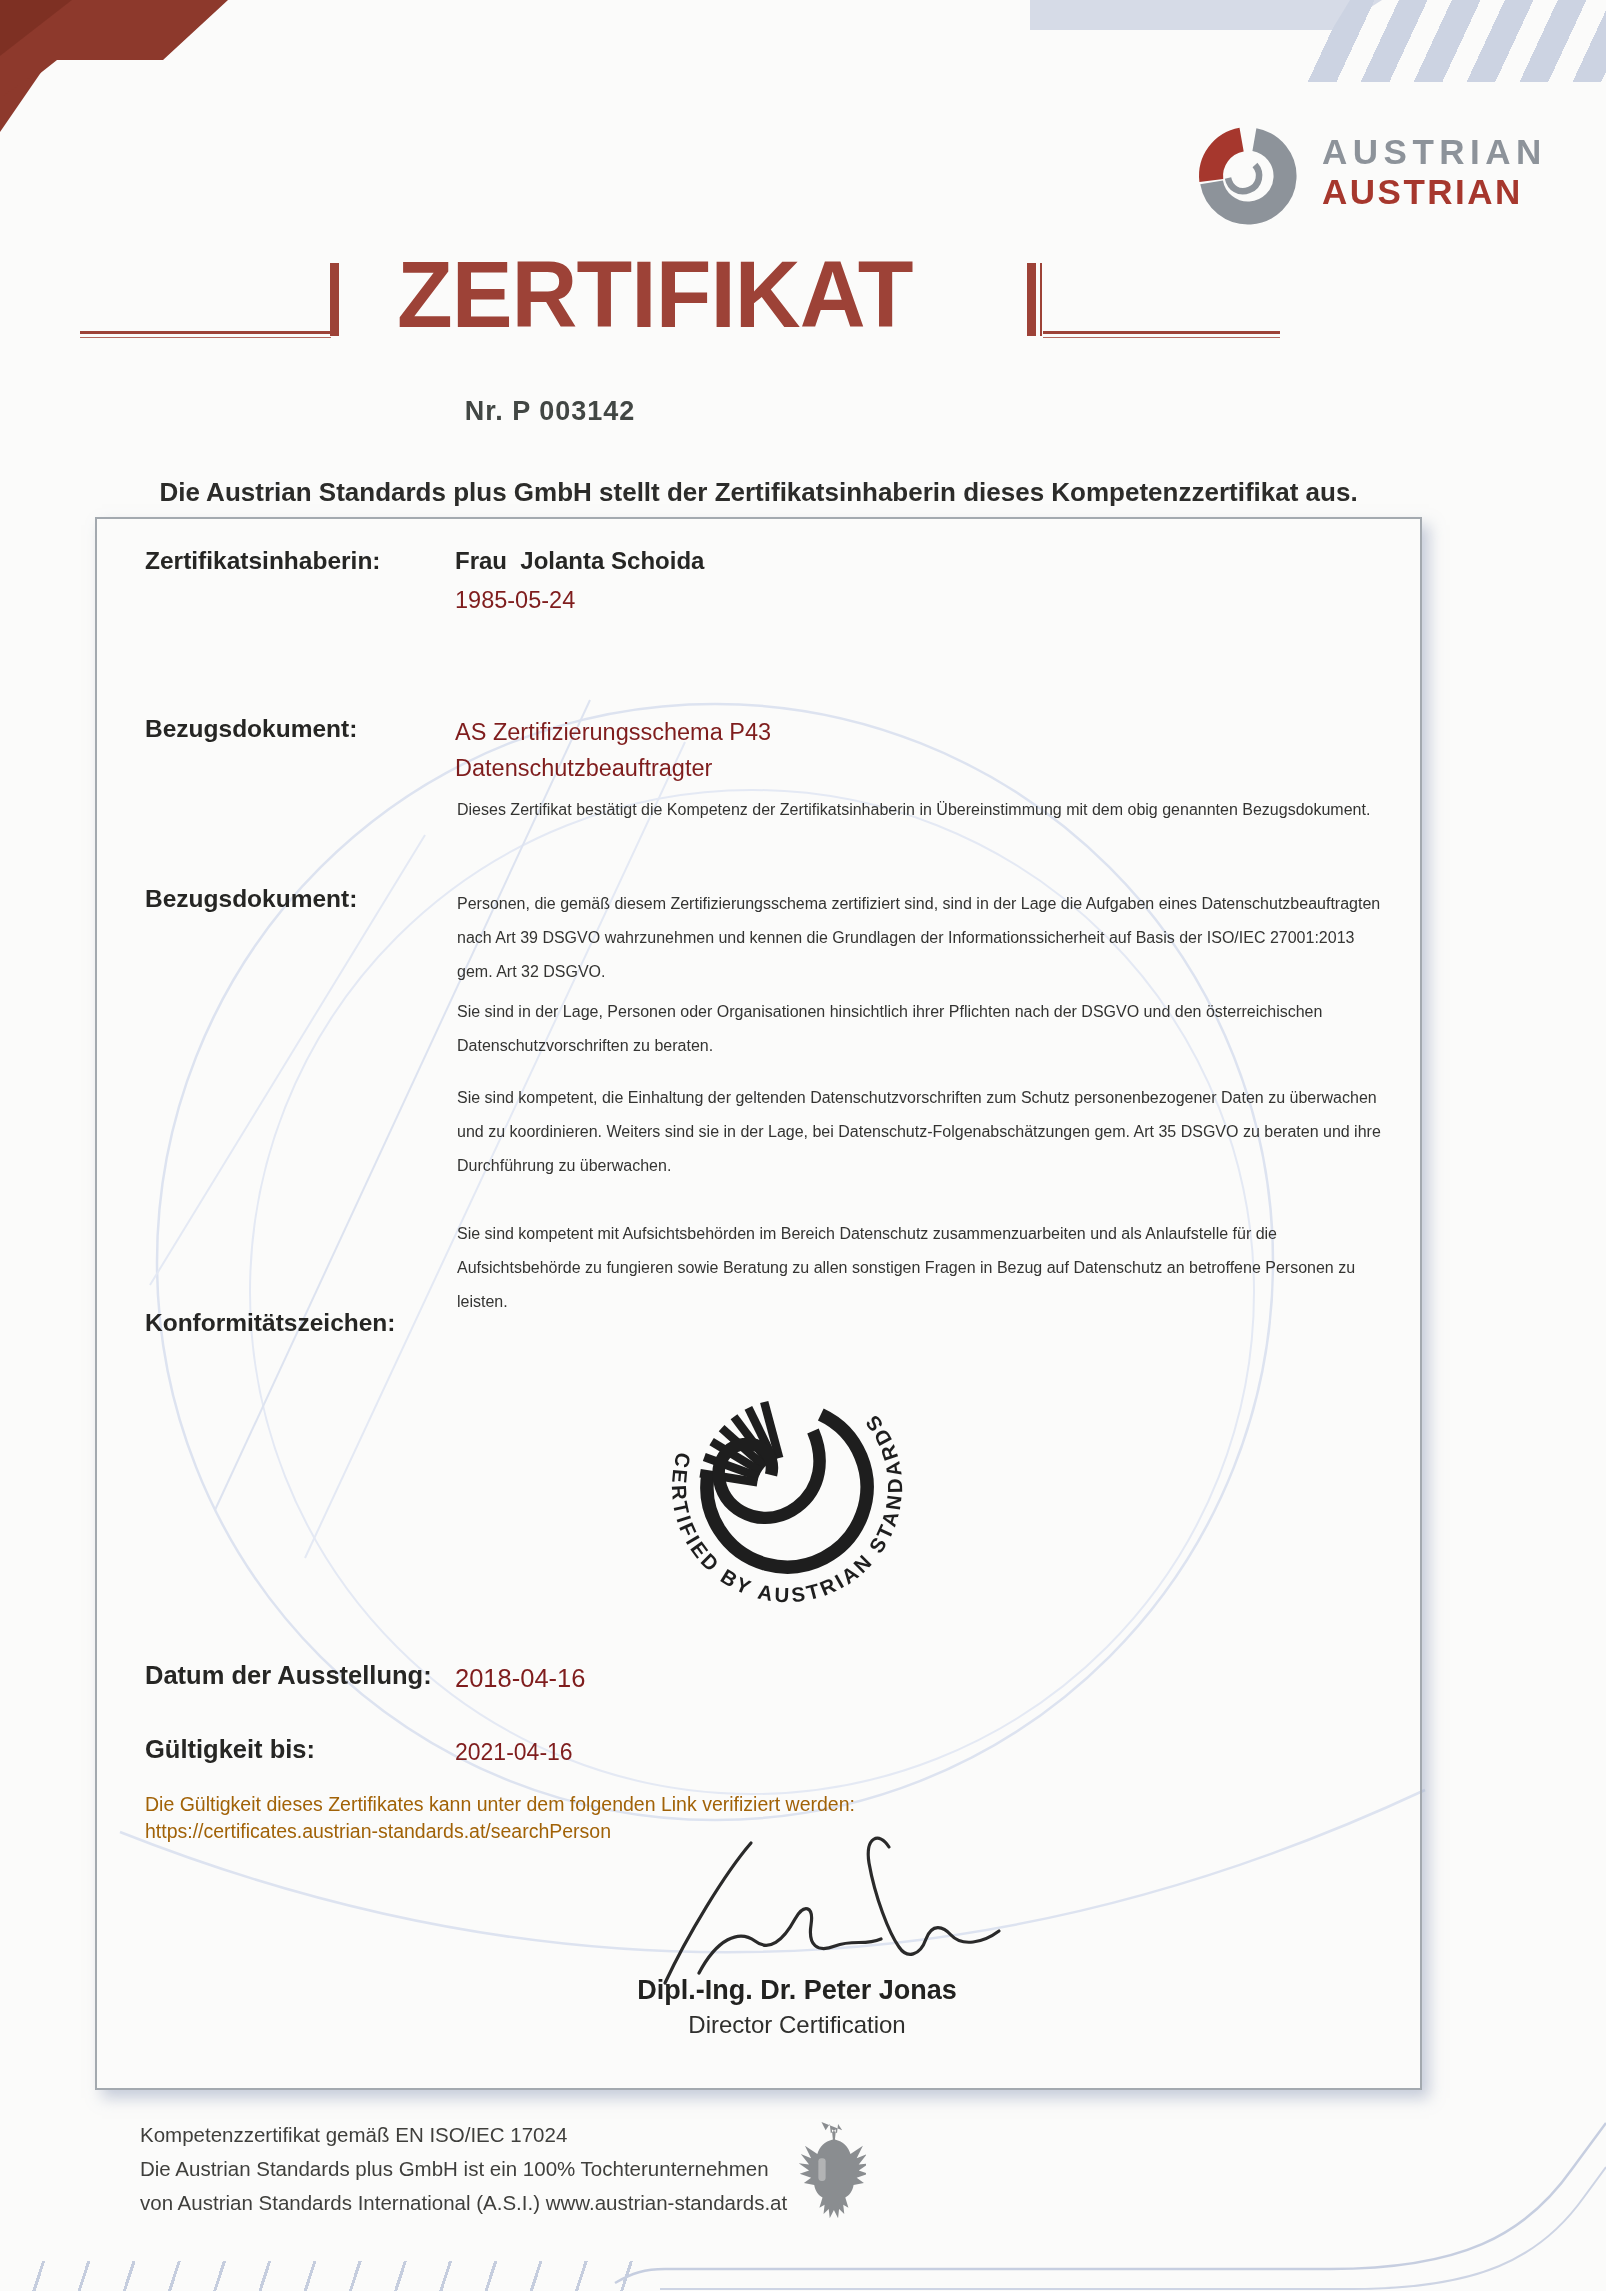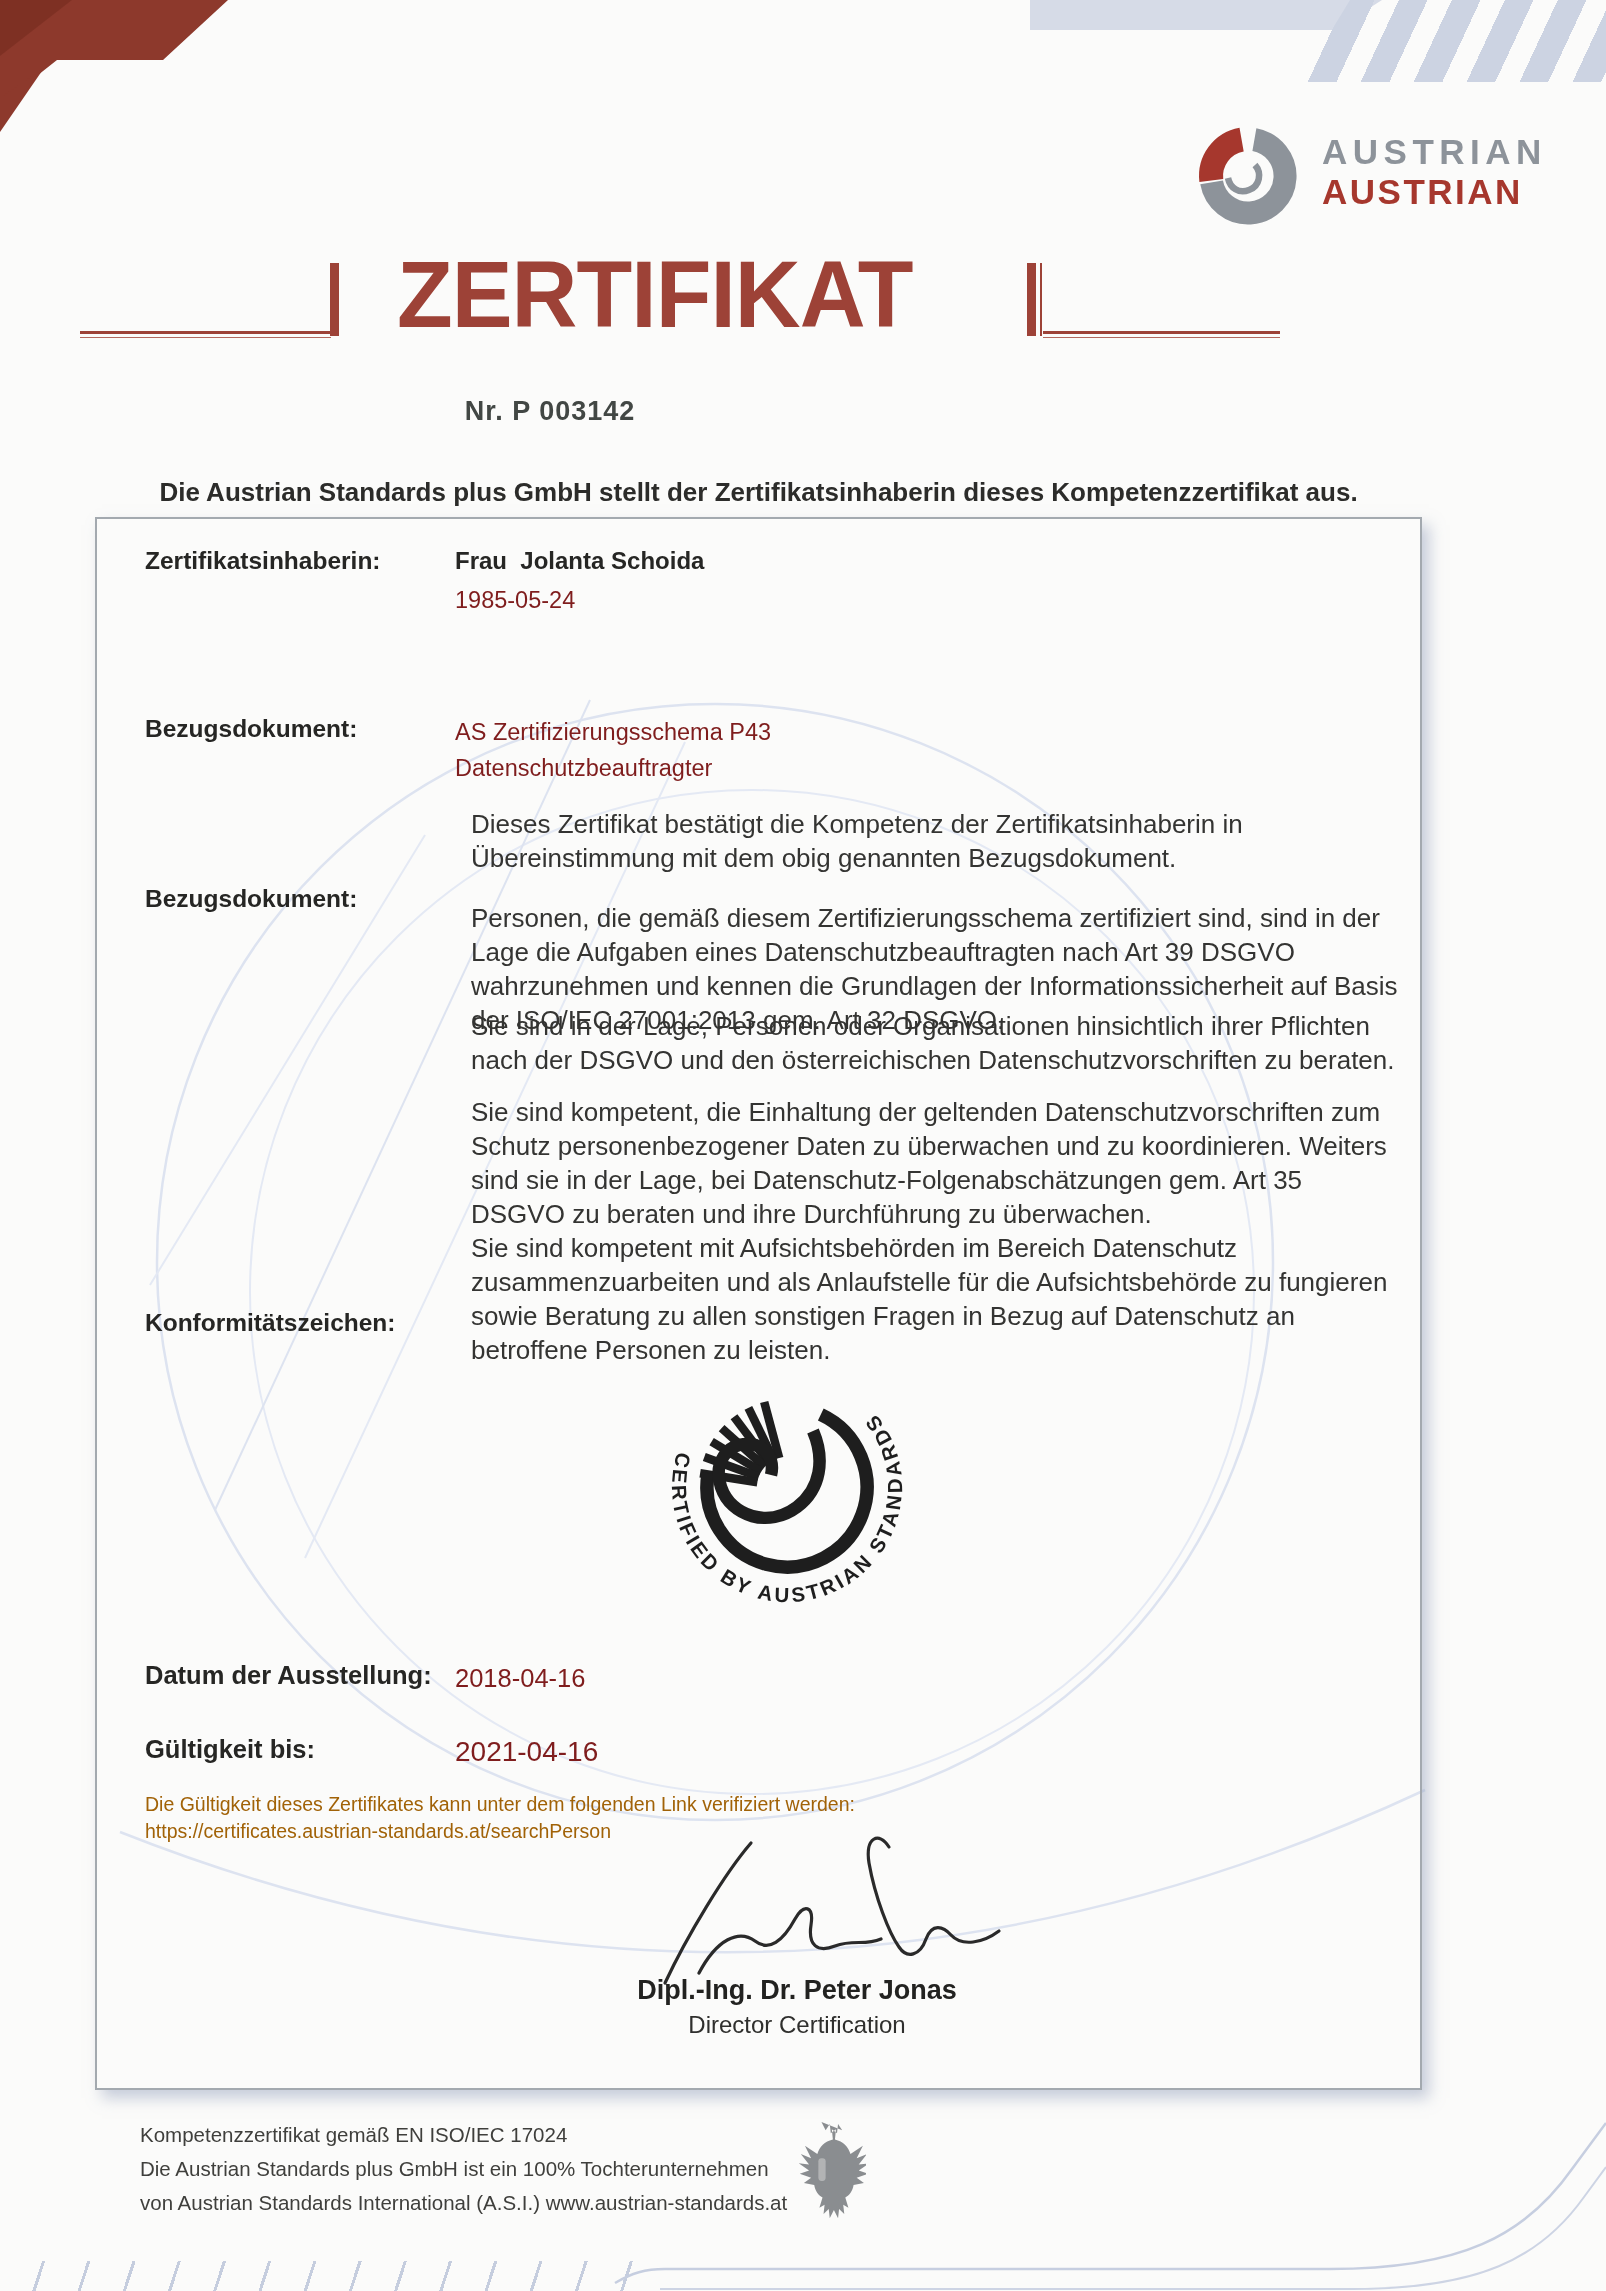--- a/index.html
+++ b/index.html
@@ -29,21 +29,21 @@
   .intro{font-size:26px;font-weight:bold;color:#2c2c2a;text-align:center;}
   
   .main-box{
     border:2px solid #a3a9af;
     box-shadow:7px 8px 14px rgba(145,158,185,.5);
     background:transparent;
   }
   .lbl{font-size:24.5px;font-weight:bold;color:#262624;white-space:nowrap;}
   .val{font-size:23.5px;line-height:34px;color:#7f1d1d;}
   .val-b{font-size:24px;font-weight:bold;color:#262624;white-space:pre-wrap;}
-  .para{font-size:26px;line-height:34px;color:#343432;width:930px;margin:16px;}
+  .para{font-size:16px;line-height:34px;color:#343432;width:930px;margin:2px;}
   .small-note{font-size:19.5px;line-height:27px;color:#a16207;}
   .sig-name{font-size:27px;font-weight:bold;color:#222220;text-align:center;}
   .sig-role{font-size:24px;color:#2f2f2d;text-align:center;}
   
   .foot-line{font-size:20.5px;color:#3f3f3c;line-height:34px;}
   
   .stripes-band{
     background:#d6dbe7;
     clip-path:polygon(0 0,100% 0,calc(100% - 47px) 100%,0 100%);
   }
@@ -140,21 +140,21 @@
 
       <text class="seal-text">
         <textPath href="#sealTextPath" startOffset="4">CERTIFIED BY AUSTRIAN STANDARDS</textPath>
       </text>
     </svg>
 
     <div class="a lbl" style="left:48px;top:1142px;font-size:25.5px;">Datum der Ausstellung:</div>
     <div class="a val" style="left:358px;top:1142px;font-size:25.5px;">2018-04-16</div>
 
     <div class="a lbl" style="left:48px;top:1216px;font-size:25.5px;">Gültigkeit bis:</div>
-    <div class="a val" style="left:358px;top:1216px;font-size:28px;">2021-04-16</div>
+    <div class="a val" style="left:358px;top:1216px;font-size:23px;">2021-04-16</div>
 
     <div class="a small-note" style="left:48px;top:1272px;">Die Gültigkeit dieses Zertifikates kann unter dem folgenden Link verifiziert werden:</div>
     <div class="a small-note" style="left:48px;top:1299px;">https://certificates.austrian-standards.at/searchPerson</div>
 
     <svg class="a" style="left:540px;top:1312px;" width="380" height="160" viewBox="0 0 380 160">
       <g fill="none" stroke="#2a2a2a" stroke-width="3.2" stroke-linecap="round">
         <path d="M28,152 C50,105 88,42 114,12"></path>
         <path d="M62,142 C80,108 102,98 118,110 C132,121 146,110 158,88 C167,72 177,75 174,94 C171,114 180,122 198,115 C216,108 228,115 244,108"></path>
         <path d="M252,16 C242,0 228,6 232,32 C238,66 252,102 262,116 C270,128 283,125 289,108 C295,92 306,95 314,104 C325,116 346,112 362,100"></path>
       </g>

